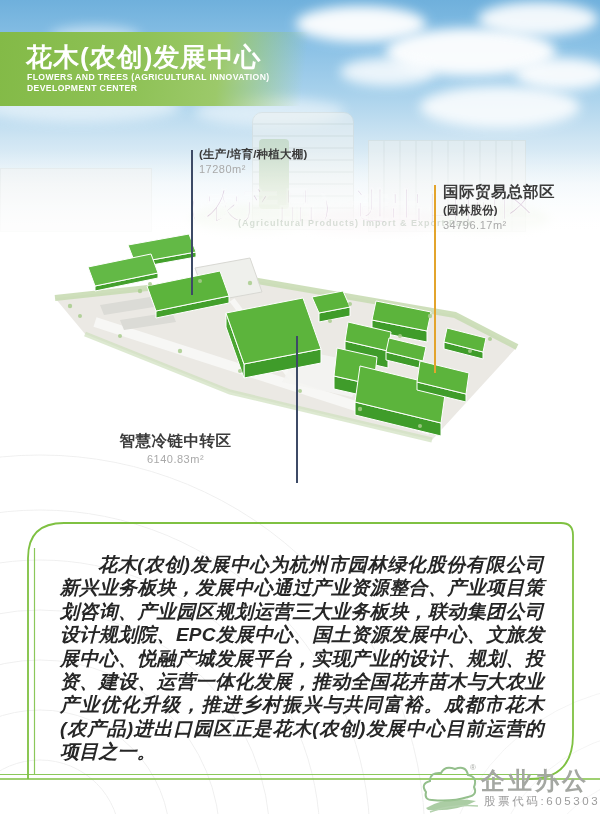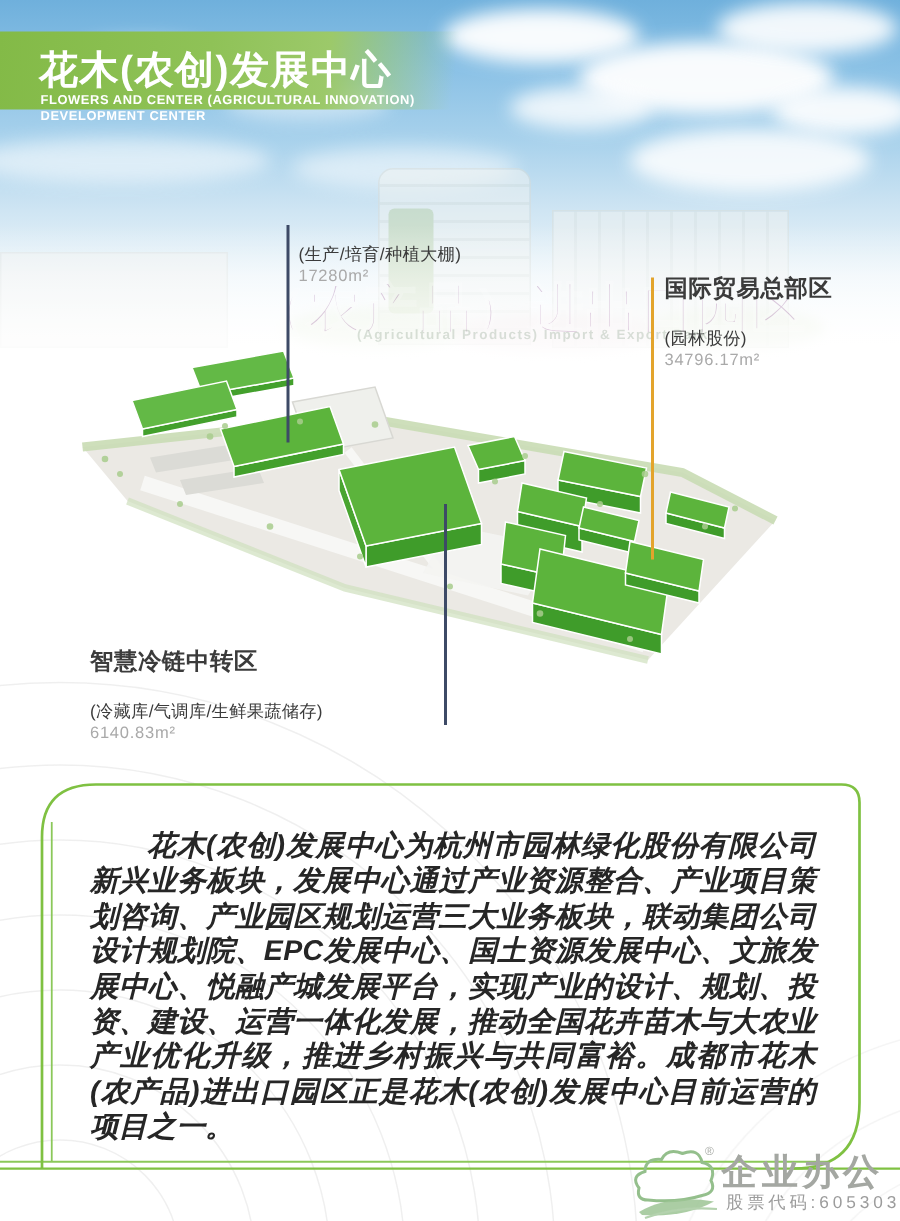--- a/index.html
+++ b/index.html
@@ -32,21 +32,21 @@
     left:0; top:168px; width:152px; height:64px;
     background:#f0f1f0; border:1px solid #dde0dd;
   }
   .photo-fade {
     position:absolute; left:0; top:150px; width:600px; height:130px;
     background:linear-gradient(180deg,rgba(255,255,255,0) 0%,rgba(255,255,255,.75) 55%,#ffffff 100%);
   }
   .flowerbed { position:absolute; border-radius:50%; filter:blur(4px); opacity:.35; }
   
   .banner {
-    position:absolute; left:0; top:21px; width:310px; height:52px;
+    position:absolute; left:0; top:32px; width:310px; height:74px;
     background:linear-gradient(97deg,#83ba47 0%,#8fc257 45%,#9cc96a 70%,rgba(160,205,110,0) 97%);
   }
   .banner-title { position:absolute; left:26px; top:8px; font-size:26px; font-weight:700; color:#fff; letter-spacing:1px; }
   .banner-sub { position:absolute; left:27px; font-size:8.6px; font-weight:700; color:#fff; letter-spacing:.4px; }
   .banner-sub.l1 { top:40px; } .banner-sub.l2 { top:51px; }
   
   .faded-sign-zh {
     position:absolute; left:168px; top:182px; font-size:36px; font-weight:700;
     color:#701a75; opacity:.22; letter-spacing:1px; white-space:nowrap;text-align:center;
     -webkit-text-stroke:1px #ffffff;
@@ -60,25 +60,25 @@
   
   .leader { position:absolute; width:2px; }
   .leader.navy { background:#3d4a66; }
   .leader.orange { background:#e3a42c; }
   #leader-1 { left:191px; top:150px; height:145px; }
   #leader-2 { left:434px; top:185px; height:188px; }
   #leader-3 { left:296px; top:336px; height:147px; }
   
   .zone-label { position:absolute; }
   .zone-title { font-size:15.5px; font-weight:700; color:#3b3b3b; letter-spacing:.5px; }
-  .zone-detail { font-size:11.5px; font-weight:400; color:#3b3b3b; margin-top:15px; letter-spacing:.2px; }
+  .zone-detail { font-size:11.5px; font-weight:700; color:#3b3b3b; margin-top:0; letter-spacing:.2px; }
   .zone-area { font-size:11px; color:#a9a9a9; margin-top:1px; letter-spacing:.5px; }
   #zone-inspection { left:199px; top:147px; }
   #zone-trade { left:443px; top:182px; }
-  #zone-cold { left:60px; top:431px; width:231px; text-align:left; }
+  #zone-cold { left:60px; top:431px; width:231px; text-align:center; }
   
   .desc-text {
     position:absolute; left:60px; top:553px; width:484px;
     font-size:19px; line-height:23.4px; font-weight:600; color:#262626;
     text-align:justify; text-indent:2em; letter-spacing:.2px;font-style:italic;
   }
   
   .footer-company {
     position:absolute; left:481px; top:765px; font-size:24px; font-weight:700;
     color:#a4a7a2; letter-spacing:3px; white-space:nowrap;
@@ -115,21 +115,21 @@
   <div class="flowerbed" style="left:190px;top:206px;width:120px;height:26px;background:#cbe0b4"></div>
   <div class="flowerbed" style="left:300px;top:210px;width:140px;height:24px;background:#e4c7cf"></div>
   <div class="flowerbed" style="left:430px;top:206px;width:120px;height:26px;background:#cfe0ba"></div>
   <div class="photo-fade"></div>
 
   <div class="faded-sign-zh">（农产品）进出口园区</div>
   <div class="faded-sign-en">(Agricultural Products) Import &amp; Export Park</div>
 
   <div class="banner">
     <div class="banner-title">花木(农创)发展中心</div>
-    <div class="banner-sub l1">FLOWERS AND CENTER (AGRICULTURAL INNOVATION)</div>
+    <div class="banner-sub l1">FLOWERS AND TREES (AGRICULTURAL INNOVATION)</div>
     <div class="banner-sub l2">DEVELOPMENT CENTER</div>
   </div>
 
   <svg class="layer" viewBox="0 0 600 814">
 
     <g stroke="#ececec" fill="none" stroke-width="1" opacity=".8">
       <circle cx="40" cy="840" r="80"></circle>
         <circle cx="40" cy="840" r="130"></circle>
       <circle cx="40" cy="840" r="180"></circle>
         <circle cx="40" cy="840" r="230"></circle>
@@ -218,21 +218,20 @@
     <div class="zone-detail">(生产/培育/种植大棚)</div>
     <div class="zone-area">17280m²</div>
   </div>
   <div id="zone-trade" class="zone-label">
     <div class="zone-title">国际贸易总部区</div>
     <div class="zone-detail">(园林股份)</div>
     <div class="zone-area">34796.17m²</div>
   </div>
   <div id="zone-cold" class="zone-label">
     <div class="zone-title">智慧冷链中转区</div>
-    <div class="zone-detail">(冷藏库/气调库/生鲜果蔬储存)</div>
     <div class="zone-area">6140.83m²</div>
   </div>
 
   <svg class="layer" viewBox="0 0 600 814">
     <g fill="none">
       <path d="M0,779 H600" stroke="#7fc142" stroke-width="1.5"></path>
       <path d="M0,774.5 H552" stroke="#8bc85a" stroke-width="1.2"></path>
       <path d="M34.5,548 V774.5" stroke="#8bc85a" stroke-width="1.2"></path>
       <path d="M28,779 L28,558 Q28,523 64,523 L561,523 Q573,523 573,535 L573,735 Q573,779 529,779" stroke="#7fc142" stroke-width="1.8"></path>
     </g>

